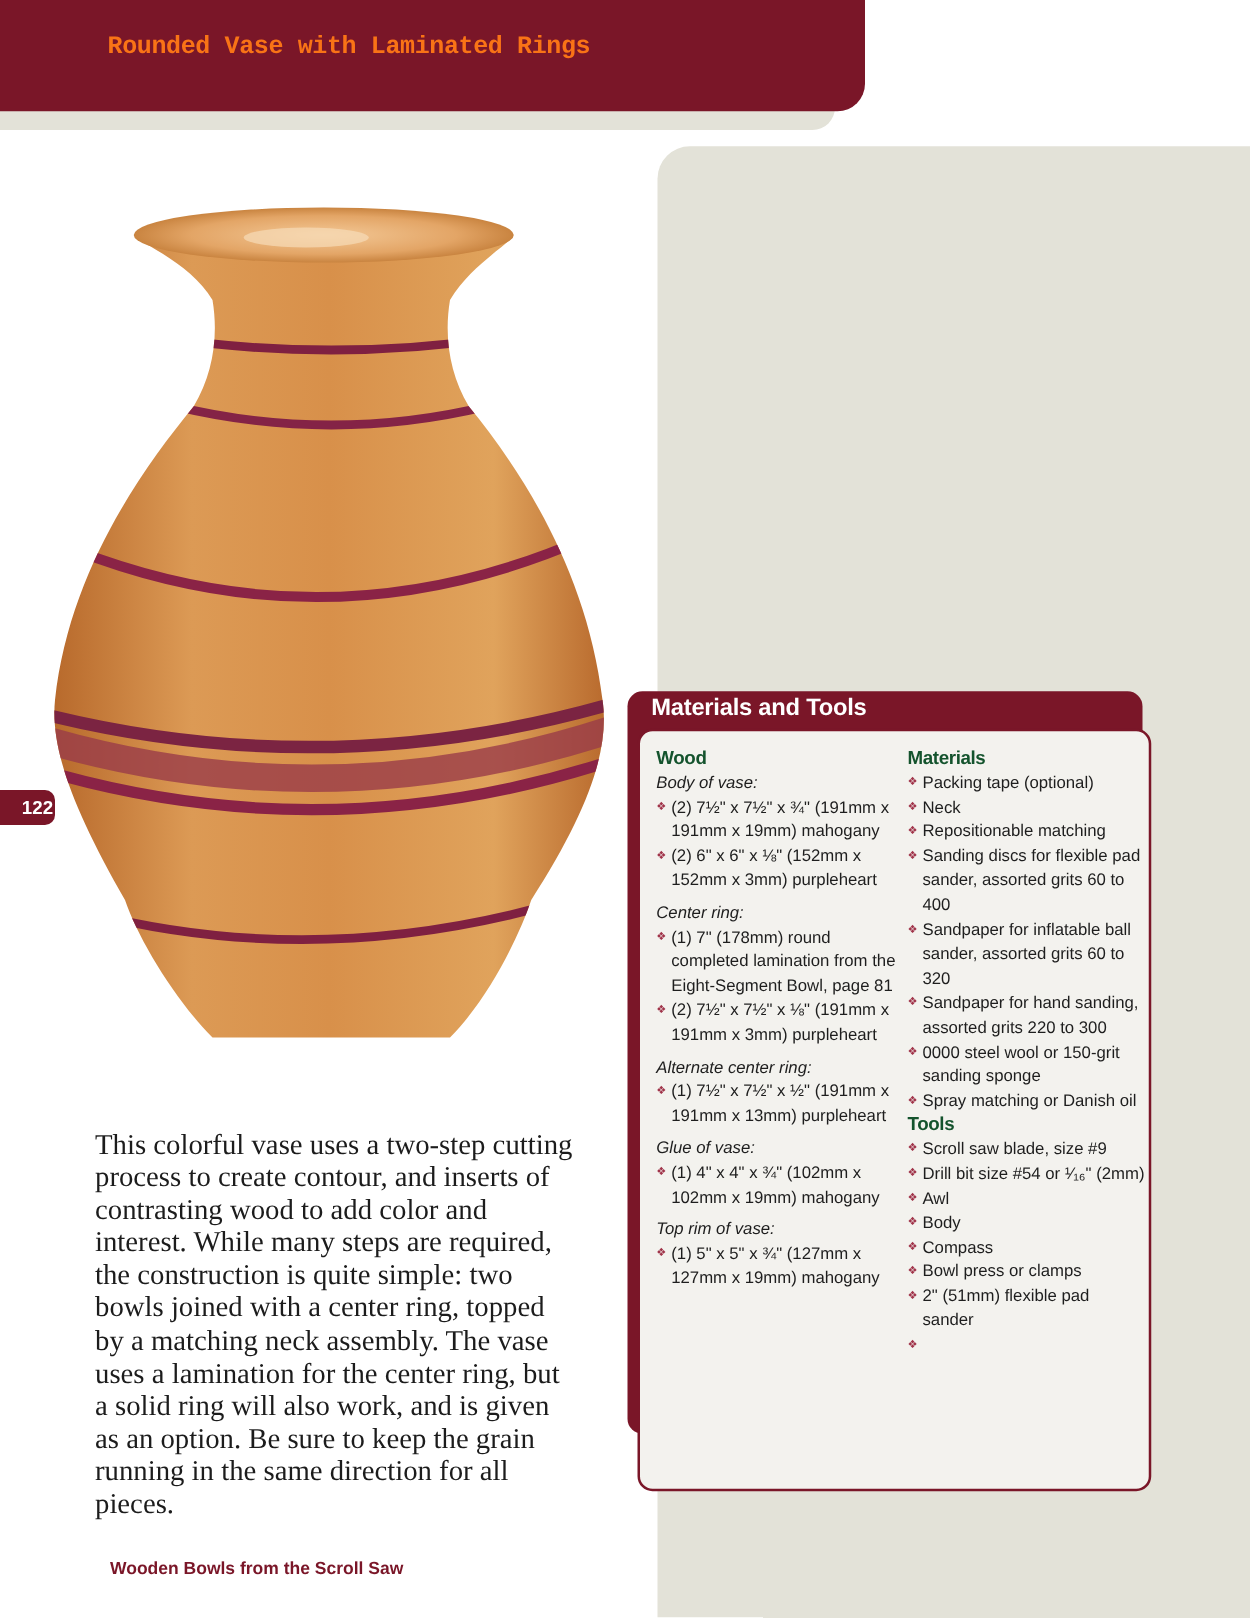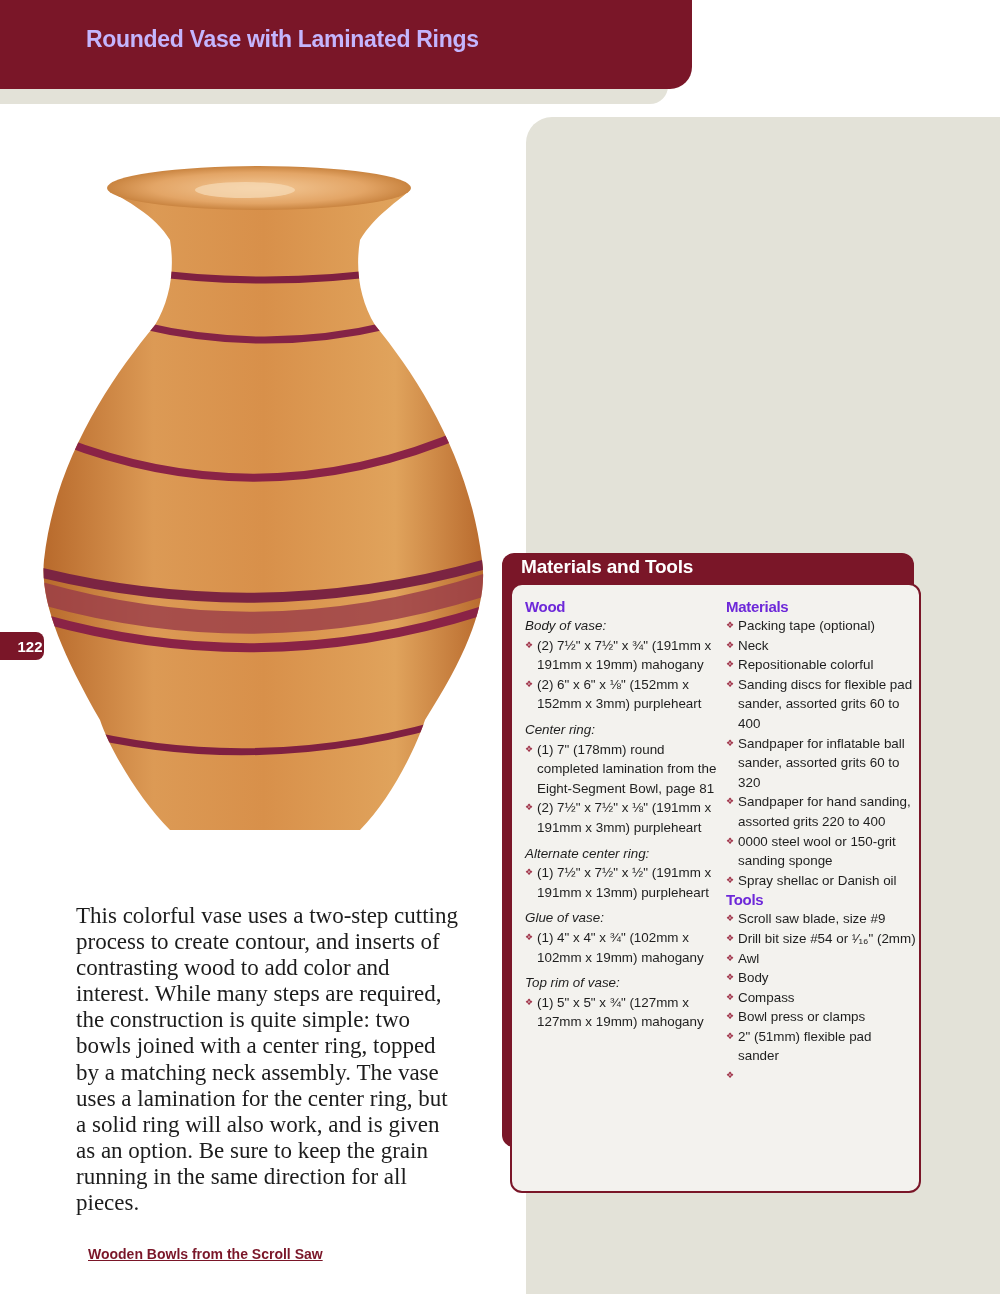--- a/index.html
+++ b/index.html
@@ -9,21 +9,21 @@
     .title-shadow {
       position: absolute; left: 0; top: 78px; width: 668px; height: 26px;
       background: #e3e2d8; border-bottom-right-radius: 18px;
     }
     .title-bar {
       position: absolute; left: 0; top: 0; width: 692px; height: 89px;
       background: #7a1628; border-bottom-right-radius: 22px;
     }
     .title-text {
       position: absolute; left: 86px; top: 26px;
-      font-family: Liberation Sans, sans-serif; font-size: 23px; color: #c4b5fd;
+      font-family: Liberation Mono, monospace; font-size: 20px; color: #f97316;
       letter-spacing: -0.3px; white-space: nowrap;
     }
 
     .side-panel {
       position: absolute; left: 526px; top: 117px; width: 474px; height: 1177px;
       background: #e3e2d8; border-top-left-radius: 26px;
     }
 
     
     .vase-wrap { position: absolute; left: 30px; top: 160px; width: 470px; height: 690px; }
@@ -36,21 +36,21 @@
       display: flex; align-items: center; justify-content: center; padding-left: 16px;
     }
 
     .intro {
       position: absolute; left: 76px; top: 903px; width: 385px;
       font-family: "Liberation Serif", serif; font-size: 23px; line-height: 26.1px; color: #1c1c1c;
     }
 
     .footer {
       position: absolute; left: 88px; top: 1246px;
-      font-family: "Liberation Sans", sans-serif; font-weight: bold; font-size: 14px; color: #7a1628; text-decoration: underline;
+      font-family: "Liberation Sans", sans-serif; font-weight: bold; font-size: 14px; color: #7a1628;
     }
 
     
     .mt-back {
       position: absolute; left: 502px; top: 553px; width: 412px; height: 594px;
       background: #7a1628; border-radius: 12px;
     }
     .mt-header {
       position: absolute; left: 521px; top: 556px;
       font-family: "Liberation Sans", sans-serif; font-weight: bold; font-size: 19px; color: #ffffff;
@@ -60,21 +60,21 @@
       position: absolute; left: 510px; top: 583px; width: 411px; height: 610px;
       background: #f3f2ee; border: 2px solid #7a1628; border-radius: 12px;
     }
     .col {
       position: absolute; top: 12px;
       font-family: "Liberation Sans", sans-serif; font-size: 13.4px; line-height: 19.6px; color: #1e1e1e;
     }
     .col.left { left: 13px; width: 195px; }
     .col.right { left: 214px; width: 190px; }
     .sec-head {
-      font-family: "Liberation Sans", sans-serif; font-weight: bold; font-size: 15px; color: #6d28d9;
+      font-family: "Liberation Sans", sans-serif; font-weight: bold; font-size: 15px; color: #14532d;
       line-height: 19px; letter-spacing: -0.3px;
     }
     .sub-head { font-style: italic; line-height: 19.6px; }
     .group { margin-bottom: 6px; }
     ul { list-style: none; }
     li { position: relative; padding-left: 12px; }
     li .bullet {
       position: absolute; left: 0; top: 0; color: #a0344a; font-size: 9px;
     }
     .tools-head { }
@@ -173,26 +173,26 @@
         <li><span class="bullet">❖</span><span>(1) 5" x 5" x ¾" (127mm x 127mm x 19mm) mahogany</span></li>
       </ul>
     </div>
   </div>
 
   <div class="col right">
     <div class="sec-head">Materials</div>
     <ul>
       <li><span class="bullet">❖</span><span>Packing tape (optional)</span></li>
       <li><span class="bullet">❖</span><span>Neck</span></li>
-      <li><span class="bullet">❖</span><span>Repositionable colorful</span></li>
+      <li><span class="bullet">❖</span><span>Repositionable matching</span></li>
       <li><span class="bullet">❖</span><span>Sanding discs for flexible pad sander, assorted grits 60 to 400</span></li>
       <li><span class="bullet">❖</span><span>Sandpaper for inflatable ball sander, assorted grits 60 to 320</span></li>
-      <li><span class="bullet">❖</span><span>Sandpaper for hand sanding, assorted grits 220 to 400</span></li>
+      <li><span class="bullet">❖</span><span>Sandpaper for hand sanding, assorted grits 220 to 300</span></li>
       <li><span class="bullet">❖</span><span>0000 steel wool or 150-grit sanding sponge</span></li>
-      <li><span class="bullet">❖</span><span>Spray shellac or Danish oil</span></li>
+      <li><span class="bullet">❖</span><span>Spray matching or Danish oil</span></li>
     </ul>
 
     <div class="sec-head tools-head">Tools</div>
     <ul>
       <li><span class="bullet">❖</span><span>Scroll saw blade, size #9</span></li>
       <li><span class="bullet">❖</span><span>Drill bit size #54 or ¹⁄₁₆" (2mm)</span></li>
       <li><span class="bullet">❖</span><span>Awl</span></li>
       <li><span class="bullet">❖</span><span>Body</span></li>
       <li><span class="bullet">❖</span><span>Compass</span></li>
       <li><span class="bullet">❖</span><span>Bowl press or clamps</span></li>

